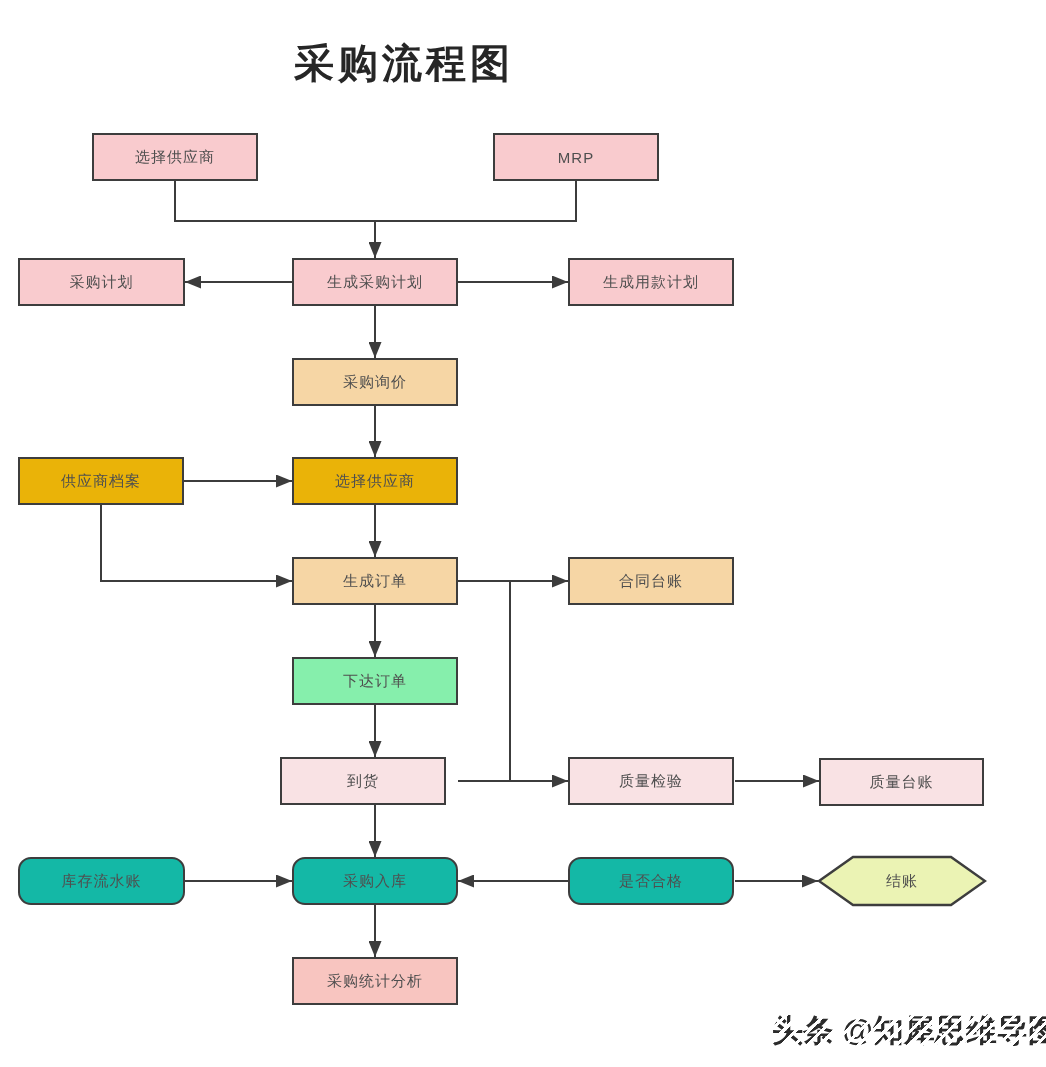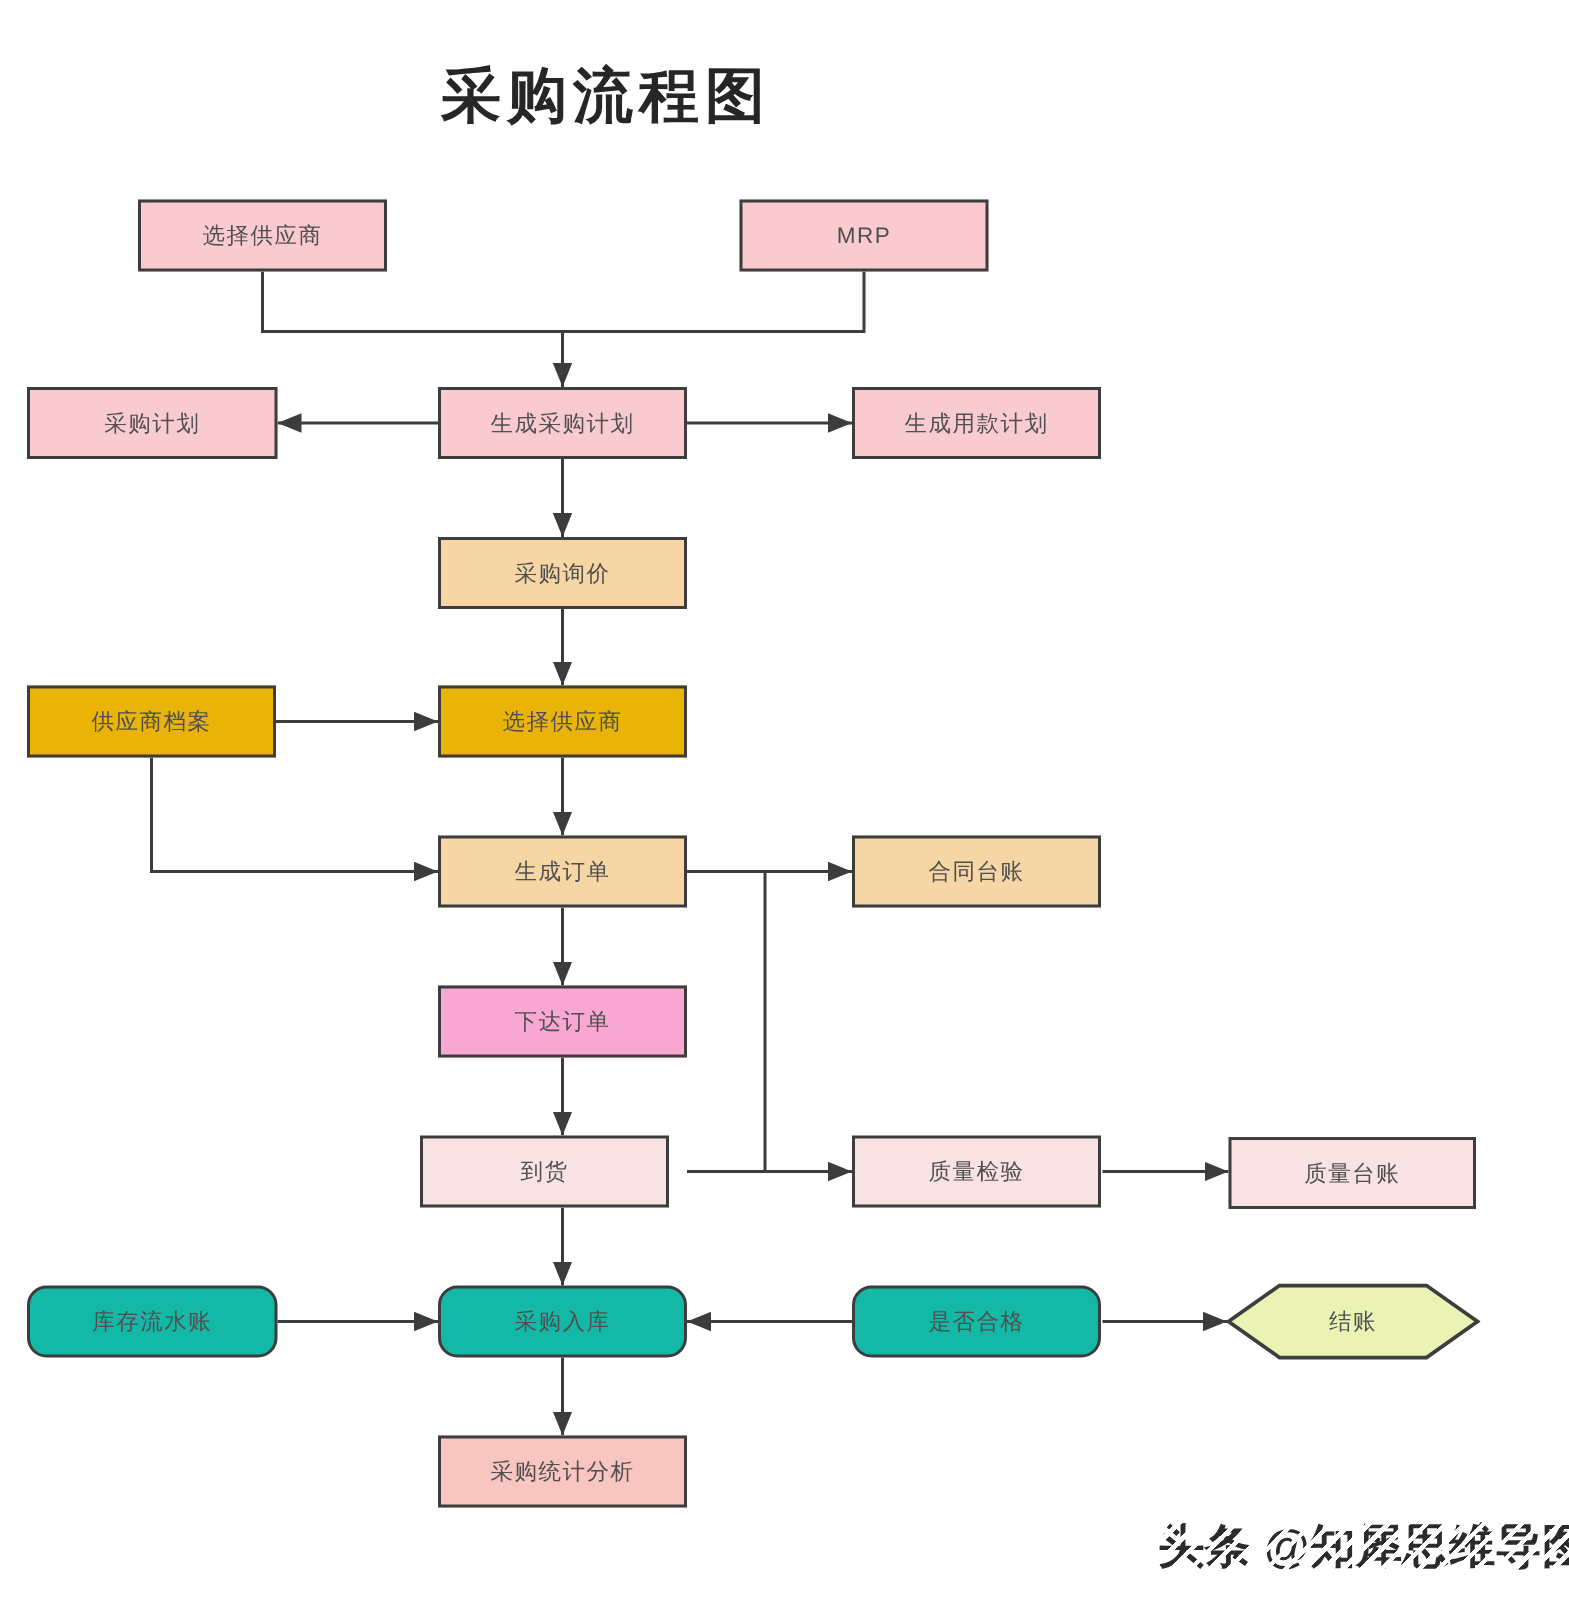--- a/index.html
+++ b/index.html
@@ -30,21 +30,21 @@
     justify-content: center;
     font-size: 15px;
     color: #4f4f4f;
     letter-spacing: 1px;
     white-space: nowrap;
   }
   .c-pink     { background: #f9cbce; }
   .c-salmon   { background: #f8c5c0; }
   .c-orange   { background: #f6d6a5; }
   .c-lavender { background: #eab308; }
-  .c-yellow   { background: #f9a8d4; }
+  .c-yellow   { background: #86efac; }
   .c-blush    { background: #f9e2e4; }
   .c-green    { background: #14b8a6; border-radius: 13px; }
   .hex-node { position: absolute; border: none; background: transparent; padding: 0; }
   .hex-node svg { position: absolute; left: 0; top: 0; }
   .hex-label {
     position: absolute; inset: 0;
     display: flex; align-items: center; justify-content: center;
     font-size: 15px; color: #4f4f4f; letter-spacing: 1px; text-align: right;
   }
   .watermark {

